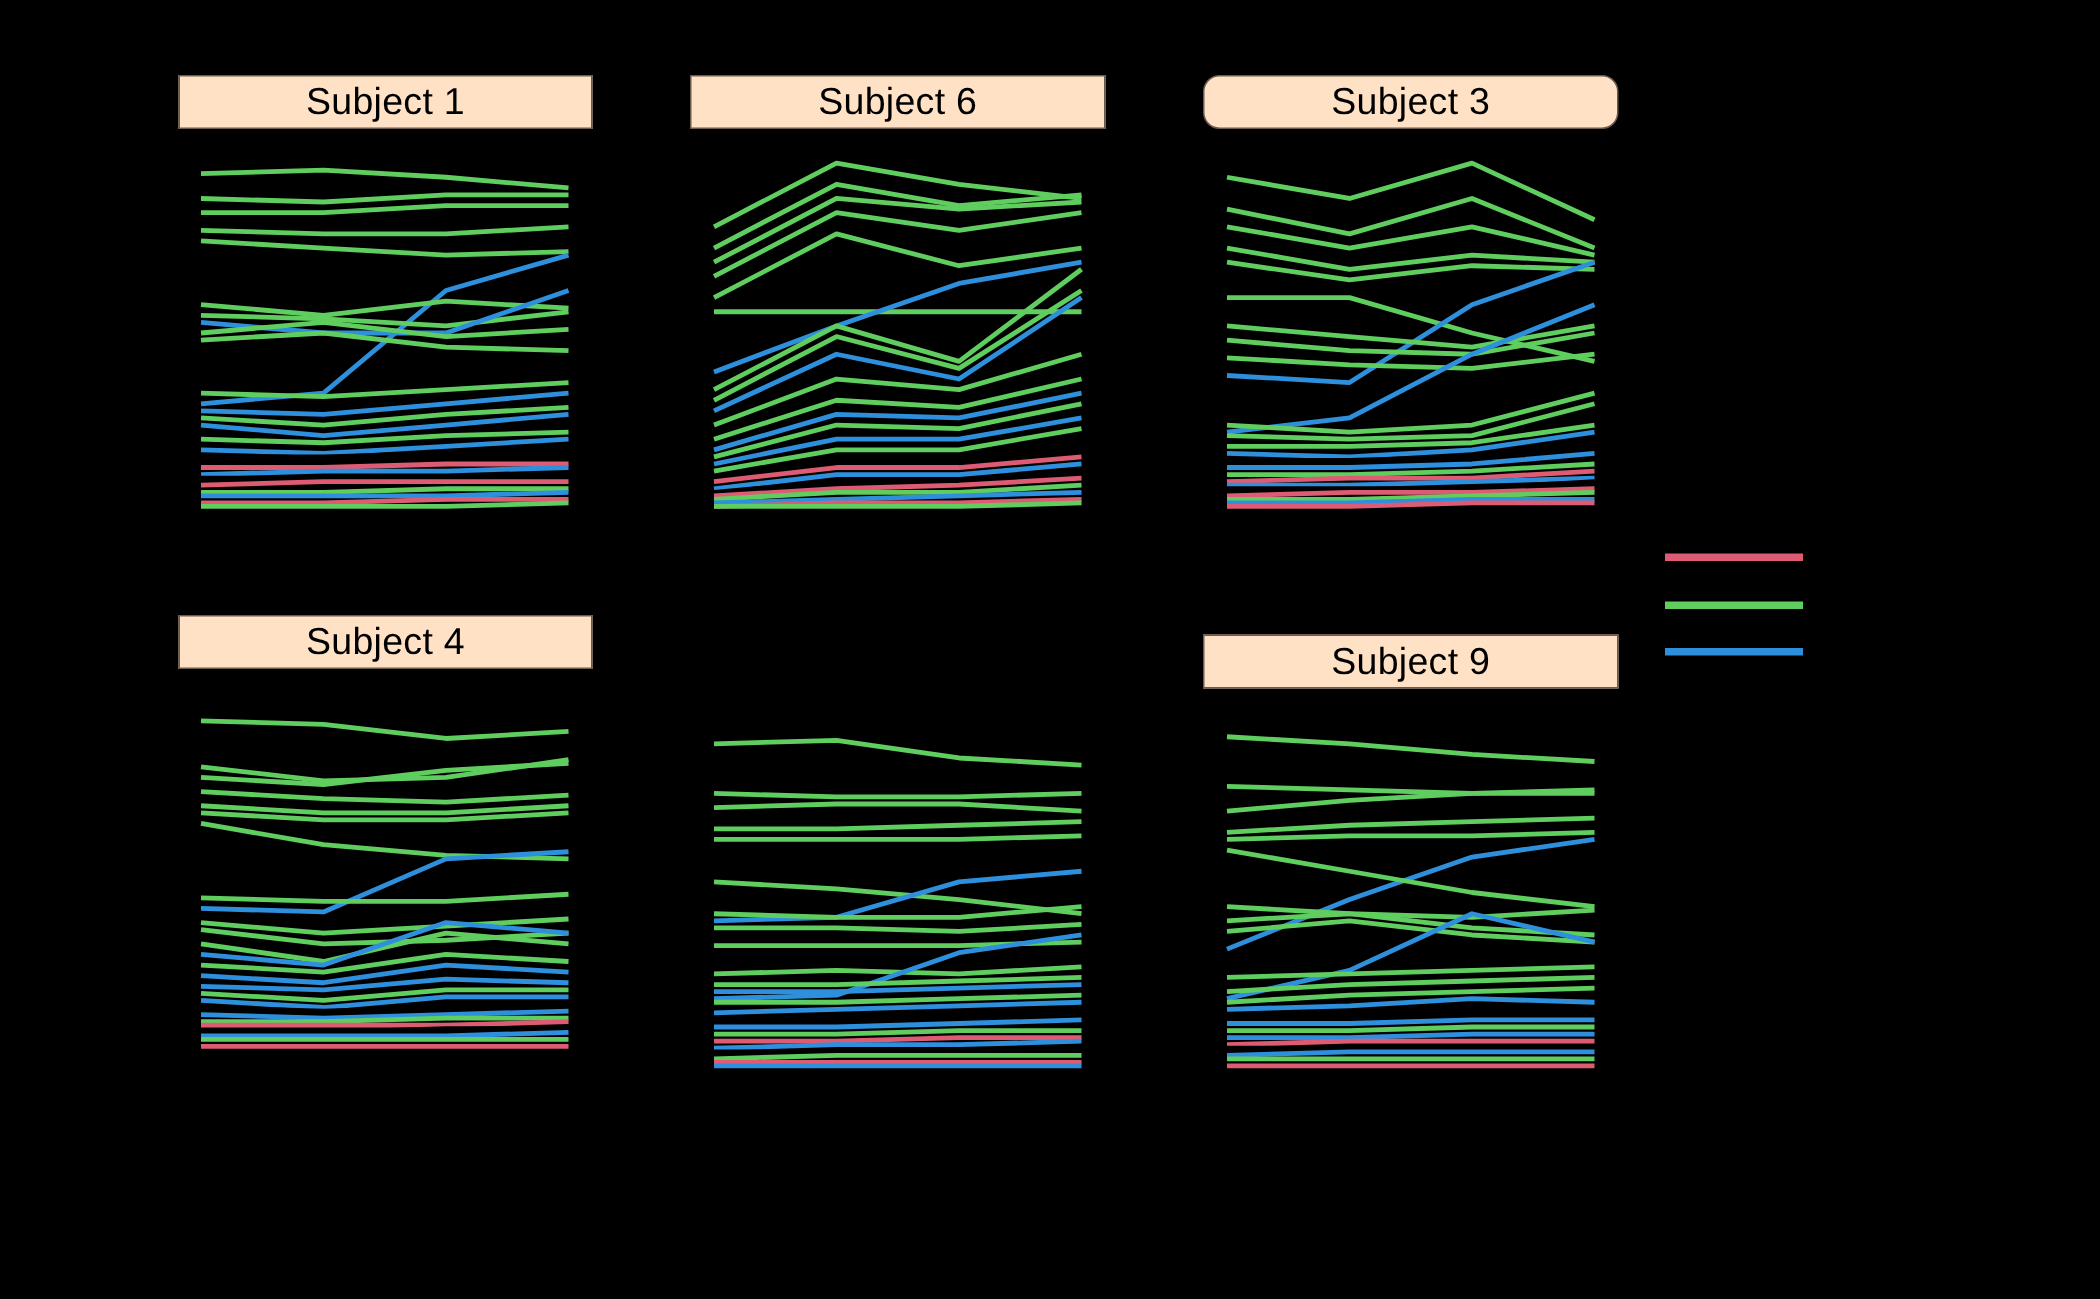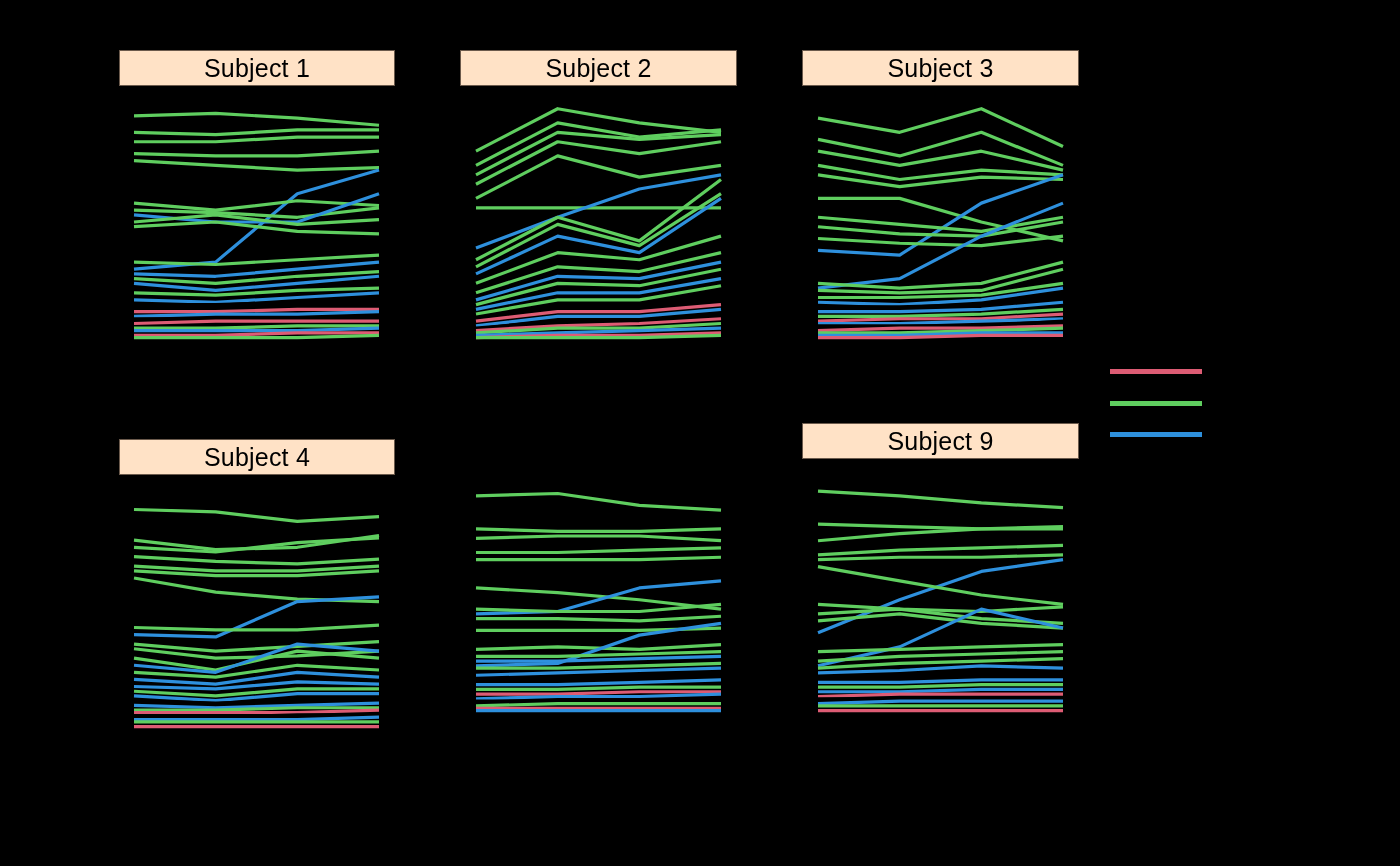--- a/index.html
+++ b/index.html
@@ -101,21 +101,21 @@
           <polyline points="1,227.2 82.66666666666666,227.2 164.33333333333331,224.84 246,224.84" fill="none" stroke="#5FCE5F" stroke-width="3.2" stroke-linejoin="round" stroke-linecap="butt"></polyline>
           <polyline points="1,229.56 82.66666666666666,229.56 164.33333333333331,229.56 246,227.2" fill="none" stroke="#2E90DD" stroke-width="3.2" stroke-linejoin="round" stroke-linecap="butt"></polyline>
           <polyline points="1,234.28 82.66666666666666,234.28 164.33333333333331,231.92 246,231.92" fill="none" stroke="#DD5C74" stroke-width="3.2" stroke-linejoin="round" stroke-linecap="butt"></polyline>
           <polyline points="1,236.64 82.66666666666666,236.64 164.33333333333331,236.64 246,234.28" fill="none" stroke="#5FCE5F" stroke-width="3.2" stroke-linejoin="round" stroke-linecap="butt"></polyline>
         </svg>
     </div>
   </div>
 
   <div class="panel-group" style="left:460px;top:50px;width:277px;height:293px;">
     <div class="strip" style="left:0px;top:0px;width:277px;height:36px;">
-      <span class="strip-label">Subject 2</span>
+      <span class="strip-label">Subject 6</span>
     </div>
     <div class="panel" style="left:15px;top:51px;width:247px;height:242px;">
       <svg id="svg-subject-2" width="247" height="242">
           <polyline points="1,50.19999999999999 82.66666666666666,7.719999999999999 164.33333333333331,21.879999999999995 246,31.319999999999993" fill="none" stroke="#5FCE5F" stroke-width="3.2" stroke-linejoin="round" stroke-linecap="butt"></polyline>
           <polyline points="1,64.36000000000001 82.66666666666666,21.879999999999995 164.33333333333331,36.03999999999999 246,28.960000000000008" fill="none" stroke="#5FCE5F" stroke-width="3.2" stroke-linejoin="round" stroke-linecap="butt"></polyline>
           <polyline points="1,73.80000000000001 82.66666666666666,31.319999999999993 164.33333333333331,38.400000000000006 246,33.68000000000001" fill="none" stroke="#5FCE5F" stroke-width="3.2" stroke-linejoin="round" stroke-linecap="butt"></polyline>
           <polyline points="1,83.23999999999998 82.66666666666666,40.76000000000002 164.33333333333331,52.56 246,40.76000000000002" fill="none" stroke="#5FCE5F" stroke-width="3.2" stroke-linejoin="round" stroke-linecap="butt"></polyline>
           <polyline points="1,97.4 82.66666666666666,54.91999999999999 164.33333333333331,76.16000000000003 246,64.36000000000001" fill="none" stroke="#5FCE5F" stroke-width="3.2" stroke-linejoin="round" stroke-linecap="butt"></polyline>
           <polyline points="1,106.83999999999997 82.66666666666666,106.83999999999997 164.33333333333331,106.83999999999997 246,106.83999999999997" fill="none" stroke="#5FCE5F" stroke-width="3.2" stroke-linejoin="round" stroke-linecap="butt"></polyline>
           <polyline points="1,146.95999999999998 82.66666666666666,116.28 164.33333333333331,87.96000000000001 246,73.80000000000001" fill="none" stroke="#2E90DD" stroke-width="3.2" stroke-linejoin="round" stroke-linecap="butt"></polyline>
@@ -135,21 +135,21 @@
           <polyline points="1,229.56 82.66666666666666,224.84 164.33333333333331,222.48 246,217.76" fill="none" stroke="#DD5C74" stroke-width="3.2" stroke-linejoin="round" stroke-linecap="butt"></polyline>
           <polyline points="1,231.92 82.66666666666666,227.2 164.33333333333331,227.2 246,222.48" fill="none" stroke="#5FCE5F" stroke-width="3.2" stroke-linejoin="round" stroke-linecap="butt"></polyline>
           <polyline points="1,234.28 82.66666666666666,231.92 164.33333333333331,229.56 246,227.2" fill="none" stroke="#2E90DD" stroke-width="3.2" stroke-linejoin="round" stroke-linecap="butt"></polyline>
           <polyline points="1,236.64 82.66666666666666,234.28 164.33333333333331,234.28 246,231.92" fill="none" stroke="#DD5C74" stroke-width="3.2" stroke-linejoin="round" stroke-linecap="butt"></polyline>
           <polyline points="1,236.64 82.66666666666666,236.64 164.33333333333331,236.64 246,234.28" fill="none" stroke="#5FCE5F" stroke-width="3.2" stroke-linejoin="round" stroke-linecap="butt"></polyline>
         </svg>
     </div>
   </div>
 
   <div class="panel-group" style="left:802px;top:50px;width:277px;height:293px;">
-    <div class="strip" style="left:0px;top:0px;width:277px;height:36px;">
+    <div class="strip" style="left:0px;top:0px;width:277px;height:36px;border-radius:11px;">
       <span class="strip-label">Subject 3</span>
     </div>
     <div class="panel" style="left:15px;top:51px;width:247px;height:242px;">
       <svg id="svg-subject-3" width="247" height="242">
           <polyline points="1,17.160000000000025 82.66666666666666,31.319999999999993 164.33333333333331,7.719999999999999 246,45.48000000000002" fill="none" stroke="#5FCE5F" stroke-width="3.2" stroke-linejoin="round" stroke-linecap="butt"></polyline>
           <polyline points="1,38.400000000000006 82.66666666666666,54.91999999999999 164.33333333333331,31.319999999999993 246,64.36000000000001" fill="none" stroke="#5FCE5F" stroke-width="3.2" stroke-linejoin="round" stroke-linecap="butt"></polyline>
           <polyline points="1,50.19999999999999 82.66666666666666,64.36000000000001 164.33333333333331,50.19999999999999 246,69.08000000000001" fill="none" stroke="#5FCE5F" stroke-width="3.2" stroke-linejoin="round" stroke-linecap="butt"></polyline>
           <polyline points="1,64.36000000000001 82.66666666666666,78.51999999999998 164.33333333333331,69.08000000000001 246,73.80000000000001" fill="none" stroke="#5FCE5F" stroke-width="3.2" stroke-linejoin="round" stroke-linecap="butt"></polyline>
           <polyline points="1,73.80000000000001 82.66666666666666,85.6 164.33333333333331,76.16000000000003 246,78.51999999999998" fill="none" stroke="#5FCE5F" stroke-width="3.2" stroke-linejoin="round" stroke-linecap="butt"></polyline>
           <polyline points="1,97.4 82.66666666666666,97.4 164.33333333333331,121 246,139.88" fill="none" stroke="#5FCE5F" stroke-width="3.2" stroke-linejoin="round" stroke-linecap="butt"></polyline>
@@ -169,21 +169,21 @@
           <polyline points="1,222.48 82.66666666666666,222.48 164.33333333333331,220.12 246,217.76" fill="none" stroke="#2E90DD" stroke-width="3.2" stroke-linejoin="round" stroke-linecap="butt"></polyline>
           <polyline points="1,224.84 82.66666666666666,224.84 164.33333333333331,224.84 246,220.12" fill="none" stroke="#000000" stroke-width="3.2" stroke-linejoin="round" stroke-linecap="butt"></polyline>
           <polyline points="1,229.56 82.66666666666666,227.2 164.33333333333331,227.2 246,224.84" fill="none" stroke="#DD5C74" stroke-width="3.2" stroke-linejoin="round" stroke-linecap="butt"></polyline>
           <polyline points="1,231.92 82.66666666666666,231.92 164.33333333333331,229.56 246,227.2" fill="none" stroke="#5FCE5F" stroke-width="3.2" stroke-linejoin="round" stroke-linecap="butt"></polyline>
           <polyline points="1,234.28 82.66666666666666,234.28 164.33333333333331,231.92 246,231.92" fill="none" stroke="#2E90DD" stroke-width="3.2" stroke-linejoin="round" stroke-linecap="butt"></polyline>
           <polyline points="1,236.64 82.66666666666666,236.64 164.33333333333331,234.28 246,234.28" fill="none" stroke="#DD5C74" stroke-width="3.2" stroke-linejoin="round" stroke-linecap="butt"></polyline>
         </svg>
     </div>
   </div>
 
-  <div class="panel-group" style="left:119px;top:439px;width:276px;height:293px;">
+  <div class="panel-group" style="left:119px;top:410px;width:276px;height:293px;">
     <div class="strip" style="left:0px;top:0px;width:276px;height:36px;">
       <span class="strip-label">Subject 4</span>
     </div>
     <div class="panel" style="left:14px;top:51px;width:247px;height:242px;">
       <svg id="svg-subject-4" width="247" height="242">
           <polyline points="1,19.519999999999982 82.66666666666666,21.879999999999995 164.33333333333331,31.319999999999993 246,26.599999999999994" fill="none" stroke="#5FCE5F" stroke-width="3.2" stroke-linejoin="round" stroke-linecap="butt"></polyline>
           <polyline points="1,50.19999999999999 82.66666666666666,59.639999999999986 164.33333333333331,57.28 246,45.48000000000002" fill="none" stroke="#5FCE5F" stroke-width="3.2" stroke-linejoin="round" stroke-linecap="butt"></polyline>
           <polyline points="1,57.28 82.66666666666666,62 164.33333333333331,52.56 246,47.839999999999975" fill="none" stroke="#5FCE5F" stroke-width="3.2" stroke-linejoin="round" stroke-linecap="butt"></polyline>
           <polyline points="1,66.72 82.66666666666666,71.44 164.33333333333331,73.80000000000001 246,69.08000000000001" fill="none" stroke="#5FCE5F" stroke-width="3.2" stroke-linejoin="round" stroke-linecap="butt"></polyline>
           <polyline points="1,76.16000000000003 82.66666666666666,80.88 164.33333333333331,80.88 246,76.16000000000003" fill="none" stroke="#5FCE5F" stroke-width="3.2" stroke-linejoin="round" stroke-linecap="butt"></polyline>

